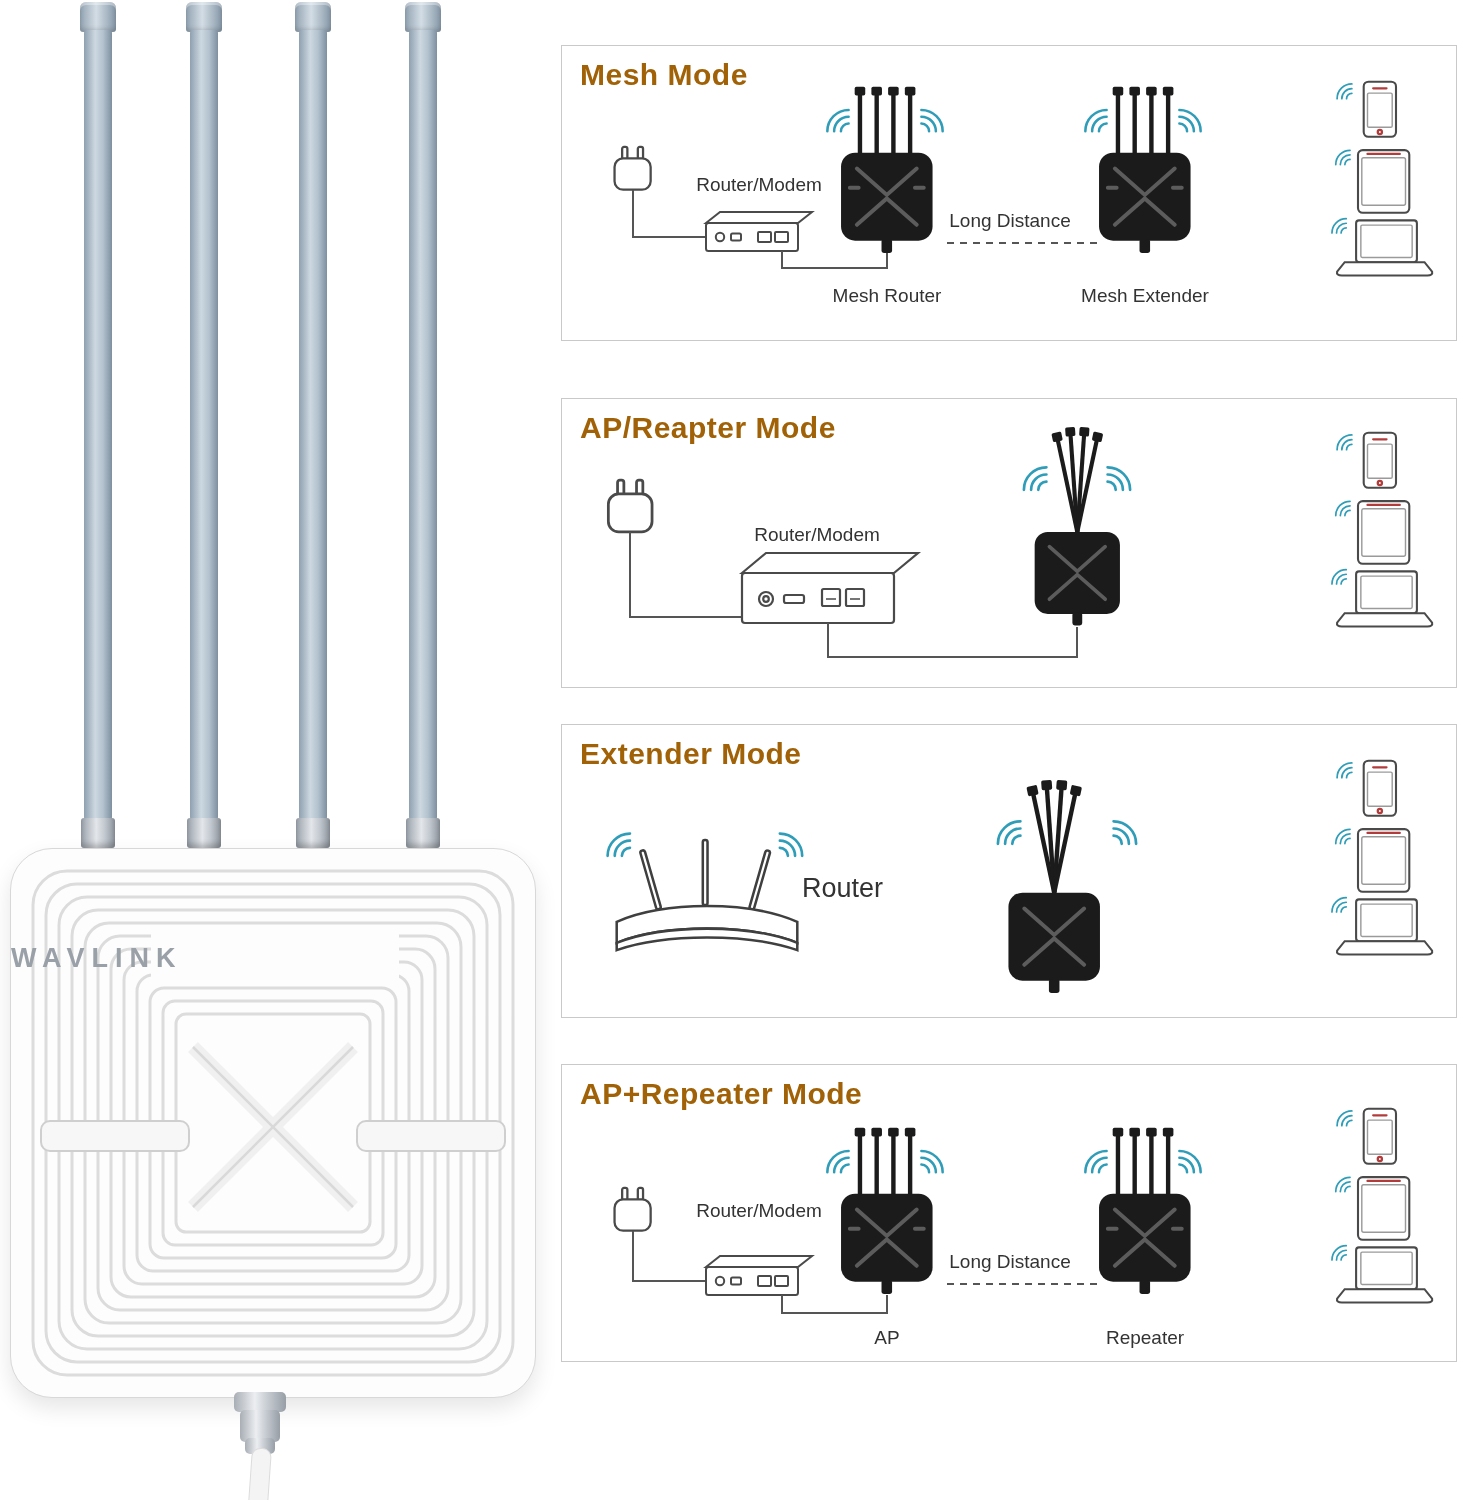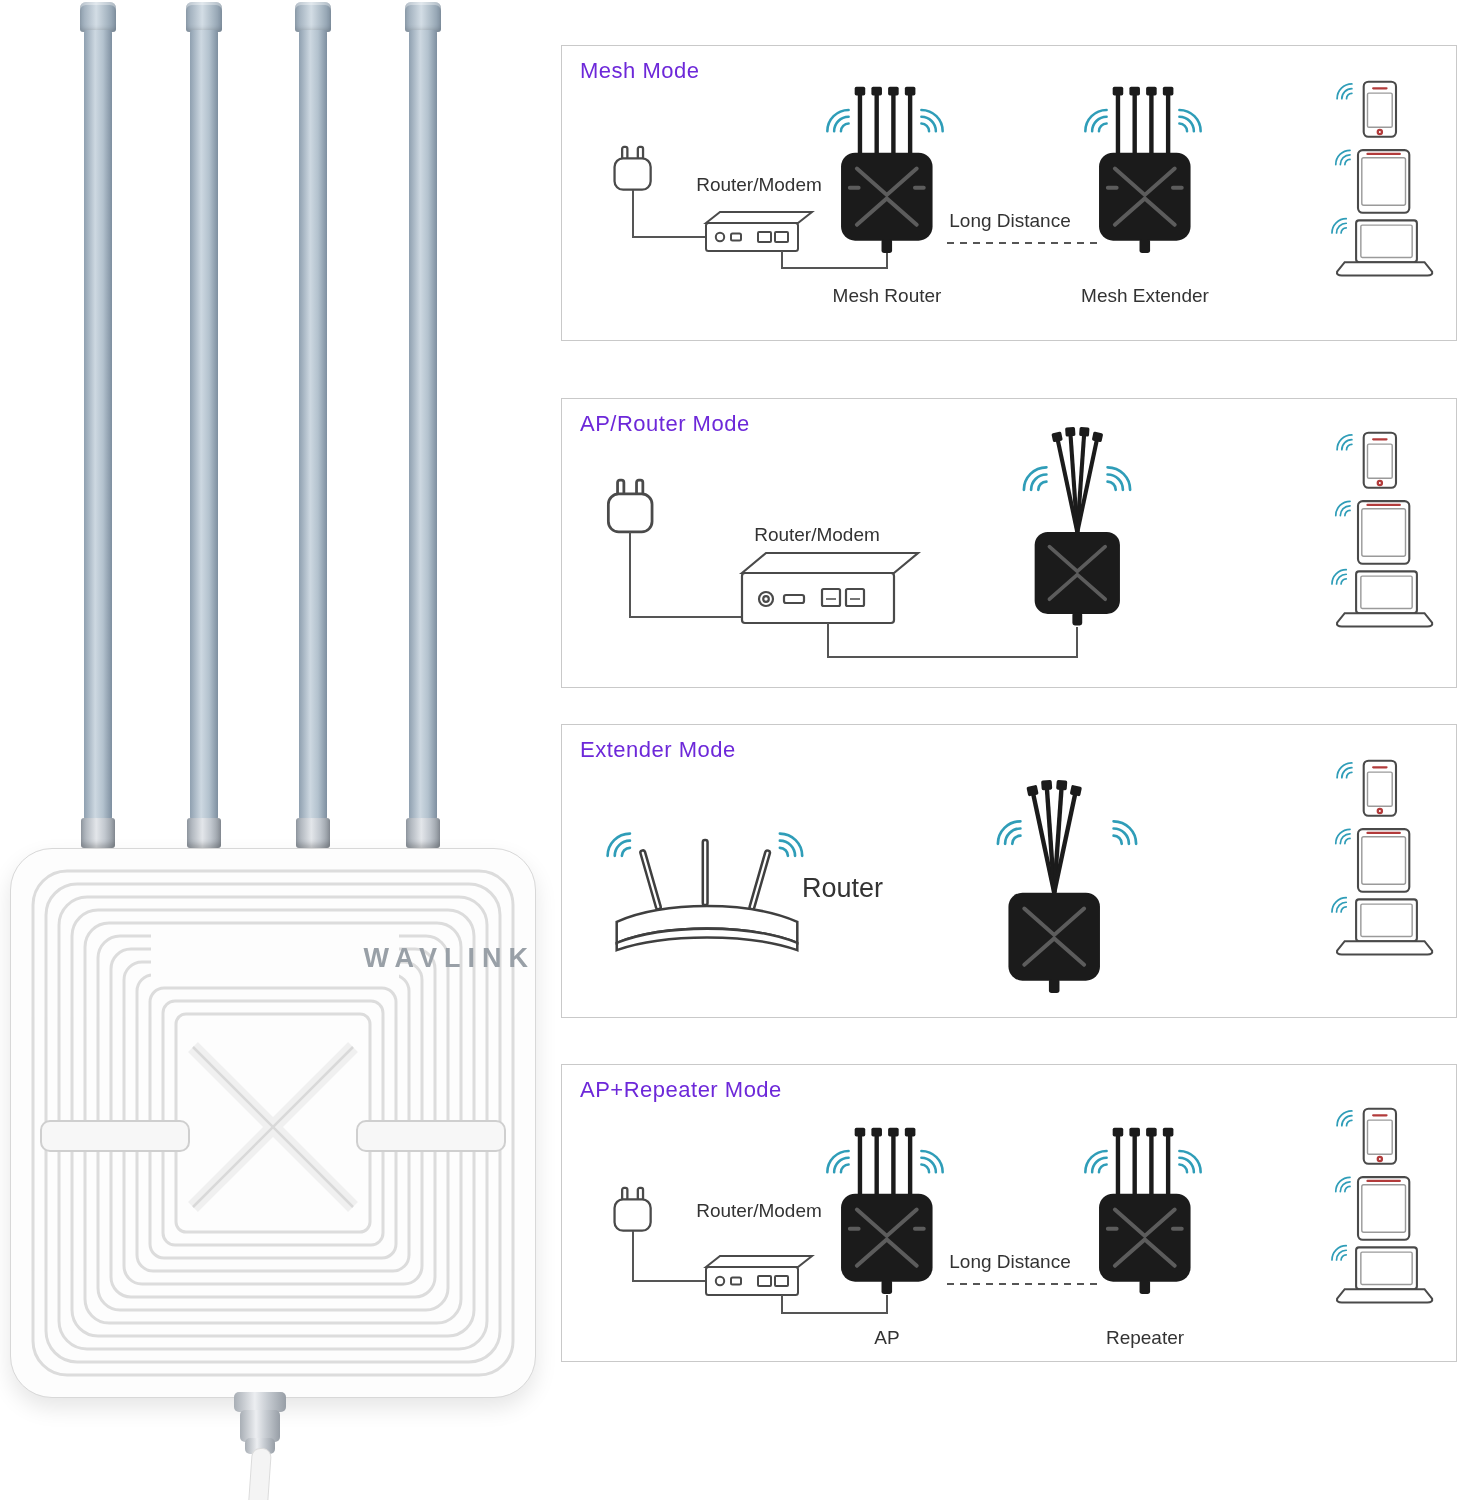--- a/index.html
+++ b/index.html
@@ -2,40 +2,40 @@
 <html><head>
 <meta charset="utf-8">
 <style>
   html,body{margin:0;padding:0;background:#fff;}
   .page{position:relative;width:1474px;height:1500px;background:#fff;overflow:hidden;
         font-family:"Liberation Sans",sans-serif;}
 
   
   .panel{position:absolute;left:561px;width:896px;background:#fff;
          border:1px solid #c9c9c9;box-sizing:border-box;}
-  .panel-title{position:absolute;left:18px;top:12px;font-size:22px;color:#6d28d9;
-               font-weight:400;letter-spacing:.5px;}
+  .panel-title{position:absolute;left:18px;top:12px;font-size:30px;color:#a16207;
+               font-weight:700;letter-spacing:.5px;}
   .panel svg.diagram{position:absolute;left:0;top:0;}
   .panel svg text{font-family:"Liberation Sans",sans-serif;font-size:19px;fill:#333;}
 
   
   .antenna{position:absolute;width:28px;border-radius:3px;
     background:linear-gradient(90deg,#8fa0b0 0%,#cdd8e1 40%,#b3c2ce 68%,#7e8fa0 100%);}
   .antenna-cap{position:absolute;width:36px;height:30px;border-radius:6px 6px 3px 3px;
     background:linear-gradient(90deg,#93a3b2 0%,#d3dde5 45%,#a9b8c4 75%,#85960_6 100%);
     background:linear-gradient(90deg,#93a3b2 0%,#d3dde5 45%,#a9b8c4 75%,#859606 100%);
     background:linear-gradient(90deg,#93a3b2 0%,#d3dde5 45%,#a9b8c4 75%,#8596a6 100%);
     box-shadow:inset 0 3px 0 rgba(255,255,255,.35), inset 0 -3px 4px rgba(0,0,0,.15);}
   .antenna-base{position:absolute;width:34px;height:30px;border-radius:3px;
     background:linear-gradient(90deg,#9aa2ab,#e3e6ea 45%,#c2c8cf 70%,#8d949c);
     box-shadow:inset 0 -4px 5px rgba(0,0,0,.18);}
   .device-body{position:absolute;left:10px;top:848px;width:524px;height:548px;
     background:#fdfdfd;border:1px solid #d8d8d8;border-radius:42px;
     box-shadow:0 10px 22px rgba(0,0,0,.10);overflow:hidden;}
-  .brand{position:absolute;left:0;right:0;top:94px;text-align:right;
+  .brand{position:absolute;left:0;right:0;top:94px;text-align:left;
     font-size:27px;font-weight:700;letter-spacing:7px;color:#99a0a7;}
   .gland-collar,.gland-body,.gland-tip{position:absolute;border-radius:5px;
     background:linear-gradient(90deg,#a8aeb5,#eceef1 40%,#c6cbd1 65%,#979ea6);}
   .cable{position:absolute;left:252px;top:1448px;width:18px;height:60px;
     background:#f4f4f4;border:1px solid #dcdcdc;border-radius:9px;
     transform:rotate(4deg);transform-origin:top center;}
 </style>
 </head>
 <body>
 
@@ -237,21 +237,21 @@
       <text x="255" y="142" text-anchor="middle">Router/Modem</text>
       <use href="#modem-b" transform="translate(172,148)"></use>
       <path d="M266,224 V258 H515 V228" fill="none" stroke="#555" stroke-width="2"></path>
 
       <use href="#dev-long" transform="translate(462,28) scale(0.82)"></use>
       <use href="#wifi" transform="translate(488,62) scale(-0.9,0.9)"></use>
       <use href="#wifi" transform="translate(542,62) scale(0.9)"></use>
 
       <use href="#clients" transform="translate(758,28) scale(0.95)"></use>
     </svg>
-    <div class="panel-title">AP/Router Mode</div>
+    <div class="panel-title">AP/Reapter Mode</div>
   </div>
 
   <div class="panel" style="top:724px;height:294px;">
     <svg class="diagram" width="896" height="294" viewBox="0 0 896 294">
       <use href="#homerouter" transform="translate(40,75) scale(1.05)"></use>
       <text x="240" y="172" text-anchor="start" style="font-size:27px;">Router</text>
 
       <use href="#dev-long" transform="translate(435,55) scale(0.88)"></use>
       <use href="#wifi" transform="translate(462,90) scale(-0.9,0.9)"></use>
       <use href="#wifi" transform="translate(548,90) scale(0.9)"></use>

